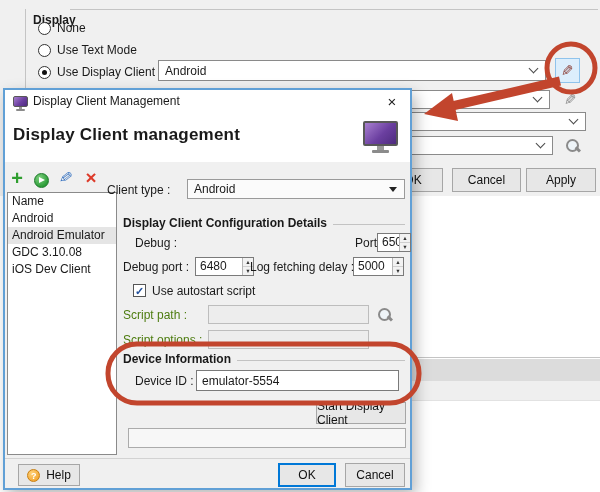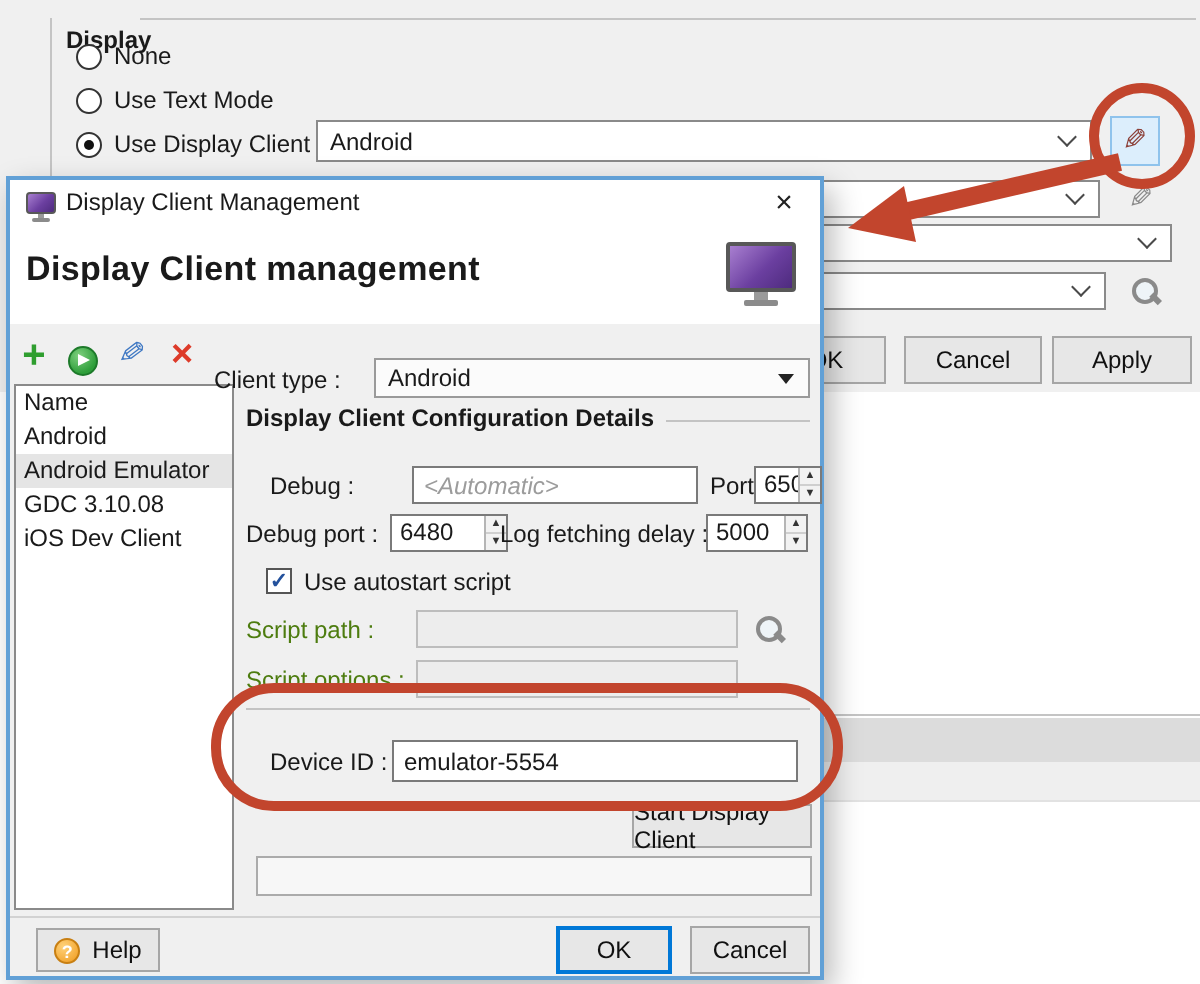--- a/index.html
+++ b/index.html
@@ -199,29 +199,26 @@
       <div class="lrow">GDC 3.10.08</div>
       <div class="lrow">iOS Dev Client</div>
     </div>
 
     <div class="abs lab" style="left:102px;top:93px;">Client type :</div>
     <div class="abs qt-combo" style="left:182px;top:89px;width:218px;height:20px;">
       <span class="txt">Android</span>
       <span class="tri"></span>
     </div>
 
-    <div class="abs grow" style="left:118px;top:112px;width:282px;">
+    <div class="abs grow" style="left:118px;top:126px;width:282px;">
       <b>Display Client Configuration Details</b>
       <div class="gline"></div>
     </div>
 
     <div class="abs lab" style="left:130px;top:146px;">Debug :</div>
-    <div class="abs field" style="left:201px;top:143px;width:143px;height:19px;">
-      <span class="placeholder">&lt;Automatic&gt;</span>
-    </div>
     <div class="abs lab" style="left:350px;top:146px;">Port :</div>
     <div class="abs spinfield" style="left:372px;top:143px;width:34px;height:19px;">
       <span class="val">6502</span>
       <span class="spin">
           <span>▲</span>
           <span>▼</span>
         </span>
     </div>
 
     <div class="abs lab" style="left:118px;top:170px;">Debug port :</div>
@@ -247,20 +244,21 @@
     <div class="abs lab" style="left:147px;top:194px;">Use autostart script</div>
 
     <div class="abs lab dis" style="left:118px;top:218px;">Script path :</div>
     <div class="abs field disabled" style="left:203px;top:215px;width:161px;height:19px;"></div>
     <div class="abs mag" style="left:370px;top:216px;"></div>
 
     <div class="abs lab dis" style="left:118px;top:243px;">Script options :</div>
     <div class="abs field disabled" style="left:203px;top:240px;width:161px;height:19px;"></div>
 
     <div class="abs grow" style="left:118px;top:262px;width:282px;">
+      <b>Device Information</b>
       <div class="gline"></div>
     </div>
     <div class="abs lab" style="left:130px;top:284px;">Device ID :</div>
     <div class="abs field" style="left:191px;top:280px;width:203px;height:21px;">
       <span>emulator-5554</span>
     </div>
 
     <div class="abs btn" style="left:311px;top:312px;width:90px;height:22px;">Start Display Client</div>
 
     <div class="abs progress" style="left:123px;top:338px;width:278px;height:20px;"></div>

